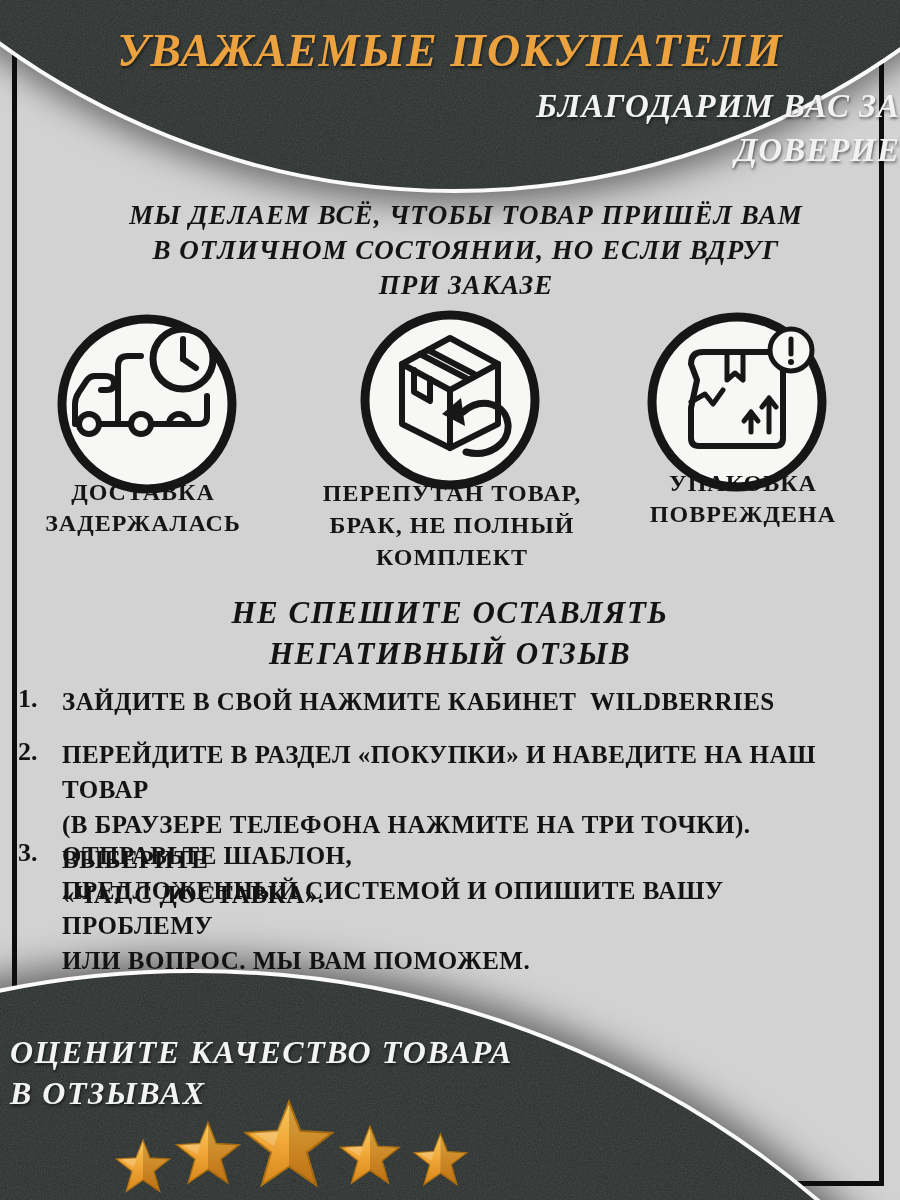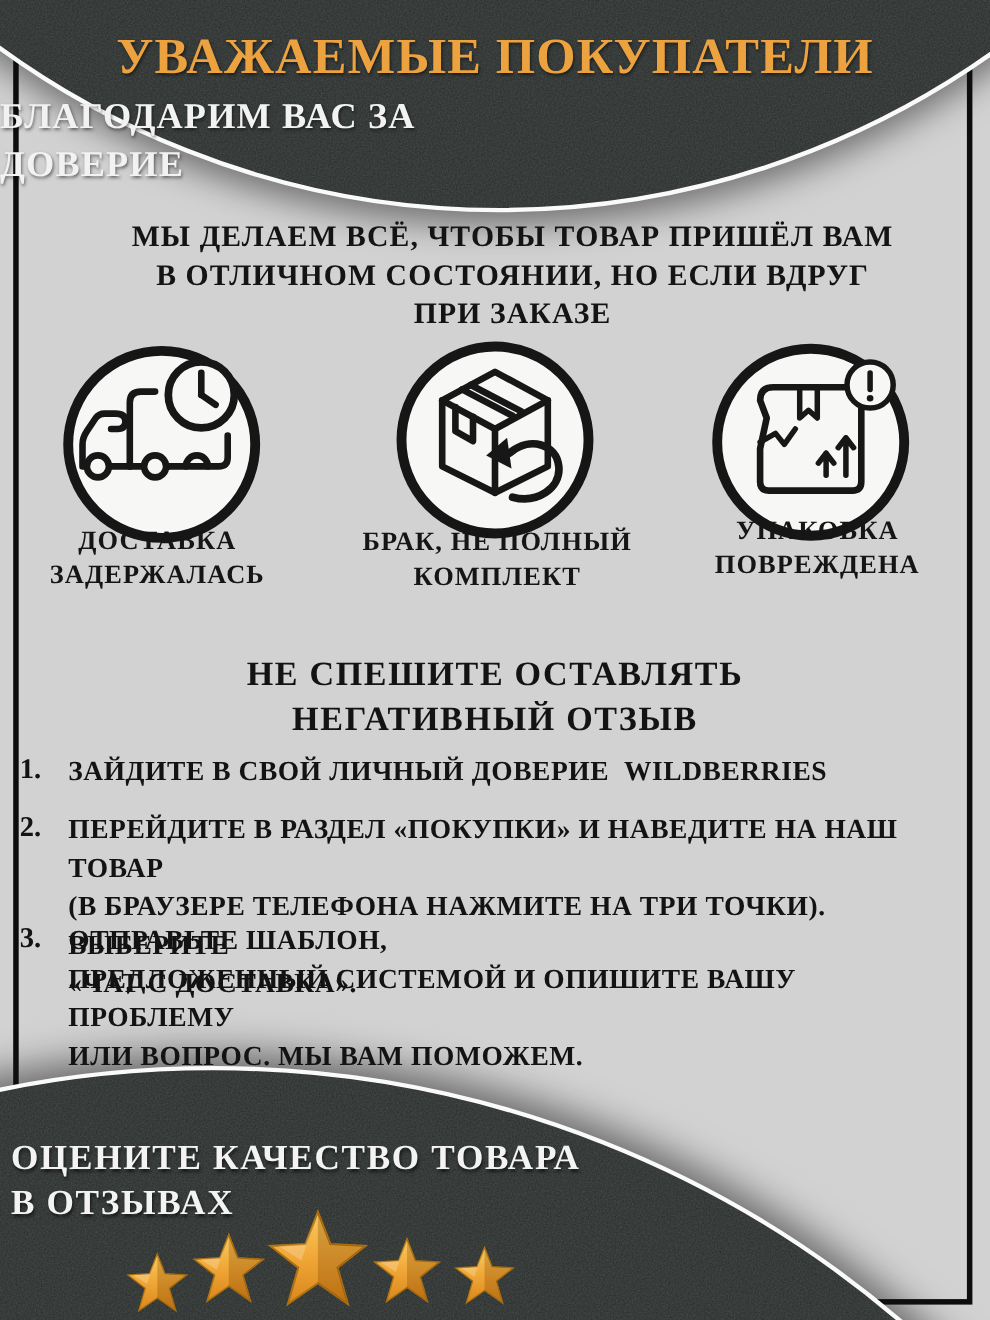--- a/index.html
+++ b/index.html
@@ -16,28 +16,28 @@
   
   .banner{
     position:absolute;border-radius:50%;background:#272c2a;
     border:4px solid #fafafa;overflow:hidden;z-index:2;
   }
   .banner.top{left:-321px;top:-1357px;width:1542px;height:1542px;
     box-shadow:0 12px 30px rgba(20,20,20,.5);}
   .banner.bottom{left:-771px;top:969px;width:1922px;height:1922px;
     box-shadow:0 -6px 34px 6px rgba(20,20,20,.55);}
   .banner svg.noise{position:absolute;left:0;top:0;width:100%;height:100%;display:block;}
-  .txt{position:absolute;z-index:5;}
+  .txt{position:absolute;z-index:5;font-style:italic;}
   .main-title{
     left:0;width:900px;top:24px;text-align:center;
     font-size:46px;font-weight:bold;color:#eca23f;letter-spacing:1px;
     text-shadow:1px 2px 3px rgba(0,0,0,.55);
   }
   .sub-title{
-    left:0;width:900px;top:84px;text-align:left;
+    left:0;width:900px;top:84px;text-align:right;
     font-size:33px;line-height:44px;font-weight:bold;color:#f2f2f2;
     letter-spacing:1px;text-shadow:1px 2px 3px rgba(0,0,0,.5);
   }
   .intro{
     left:0;width:900px;top:198px;text-align:center;
     font-size:27px;line-height:35px;font-weight:bold;color:#141414;letter-spacing:1px;margin-left:16px;
   }
   .icon{position:absolute;z-index:5;width:184px;height:184px;}
   .icon-label{
     position:absolute;z-index:5;text-align:center;font-weight:bold;color:#151515;
@@ -149,37 +149,38 @@
     <circle cx="146" cy="40" r="21" fill="#f7f7f5" stroke="#171717" stroke-width="5"></circle>
     <path d="M146 29 V44" fill="none" stroke="#171717" stroke-width="5" stroke-linecap="round"></path>
     <circle cx="146" cy="52" r="3" fill="#171717"></circle>
   </svg>
 
   <div class="icon-label" style="left:18px;top:477px;width:250px">
     <div>ДОСТАВКА</div>
     <div>ЗАДЕРЖАЛАСЬ</div>
   </div>
   <div class="icon-label" style="left:302px;top:477px;width:300px;line-height:32px">
+    <div>ПЕРЕПУТАН ТОВАР,</div>
     <div>БРАК, НЕ ПОЛНЫЙ</div>
     <div>КОМПЛЕКТ</div>
   </div>
   <div class="icon-label" style="left:608px;top:468px;width:270px">
     <div>УПАКОВКА</div>
     <div>ПОВРЕЖДЕНА</div>
   </div>
 
   <div class="txt advice">
     <div>НЕ СПЕШИТЕ ОСТАВЛЯТЬ</div>
     <div>НЕГАТИВНЫЙ ОТЗЫВ</div>
   </div>
 
   <div class="step" style="top:684px">
     <div class="step-num">1.</div>
     <div class="step-lines">
-      <div class="step-line">ЗАЙДИТЕ В СВОЙ ЛИЧНЫЙ ДОВЕРИЕ  WILDBERRIES</div>
+      <div class="step-line">ЗАЙДИТЕ В СВОЙ НАЖМИТЕ КАБИНЕТ  WILDBERRIES</div>
     </div>
   </div>
   <div class="step" style="top:737px">
     <div class="step-num">2.</div>
     <div class="step-lines">
       <div class="step-line">ПЕРЕЙДИТЕ В РАЗДЕЛ «ПОКУПКИ» И НАВЕДИТЕ НА НАШ ТОВАР</div>
       <div class="step-line">(В БРАУЗЕРЕ ТЕЛЕФОНА НАЖМИТЕ НА ТРИ ТОЧКИ). ВЫБЕРИТЕ</div>
       <div class="step-line">«ЧАТ С ДОСТАВКА».</div>
     </div>
   </div>

